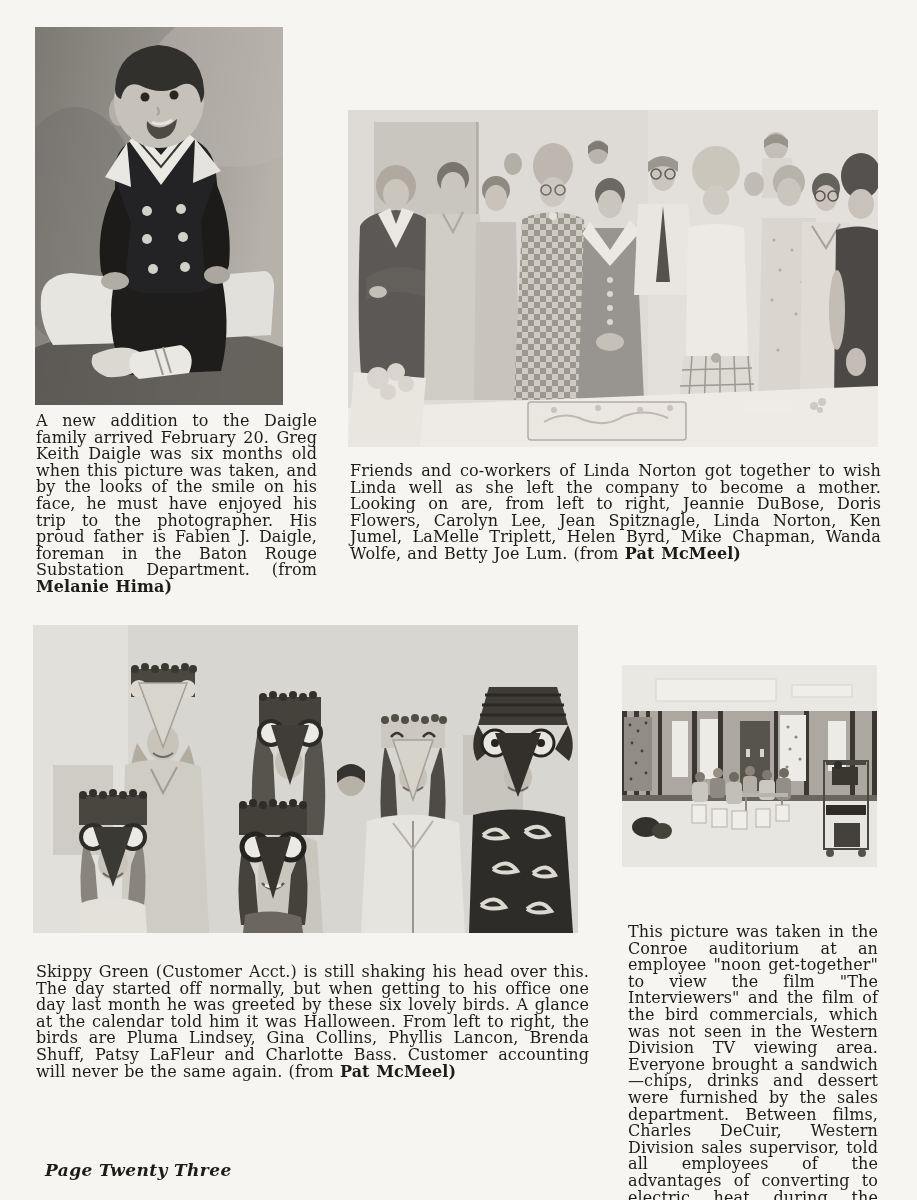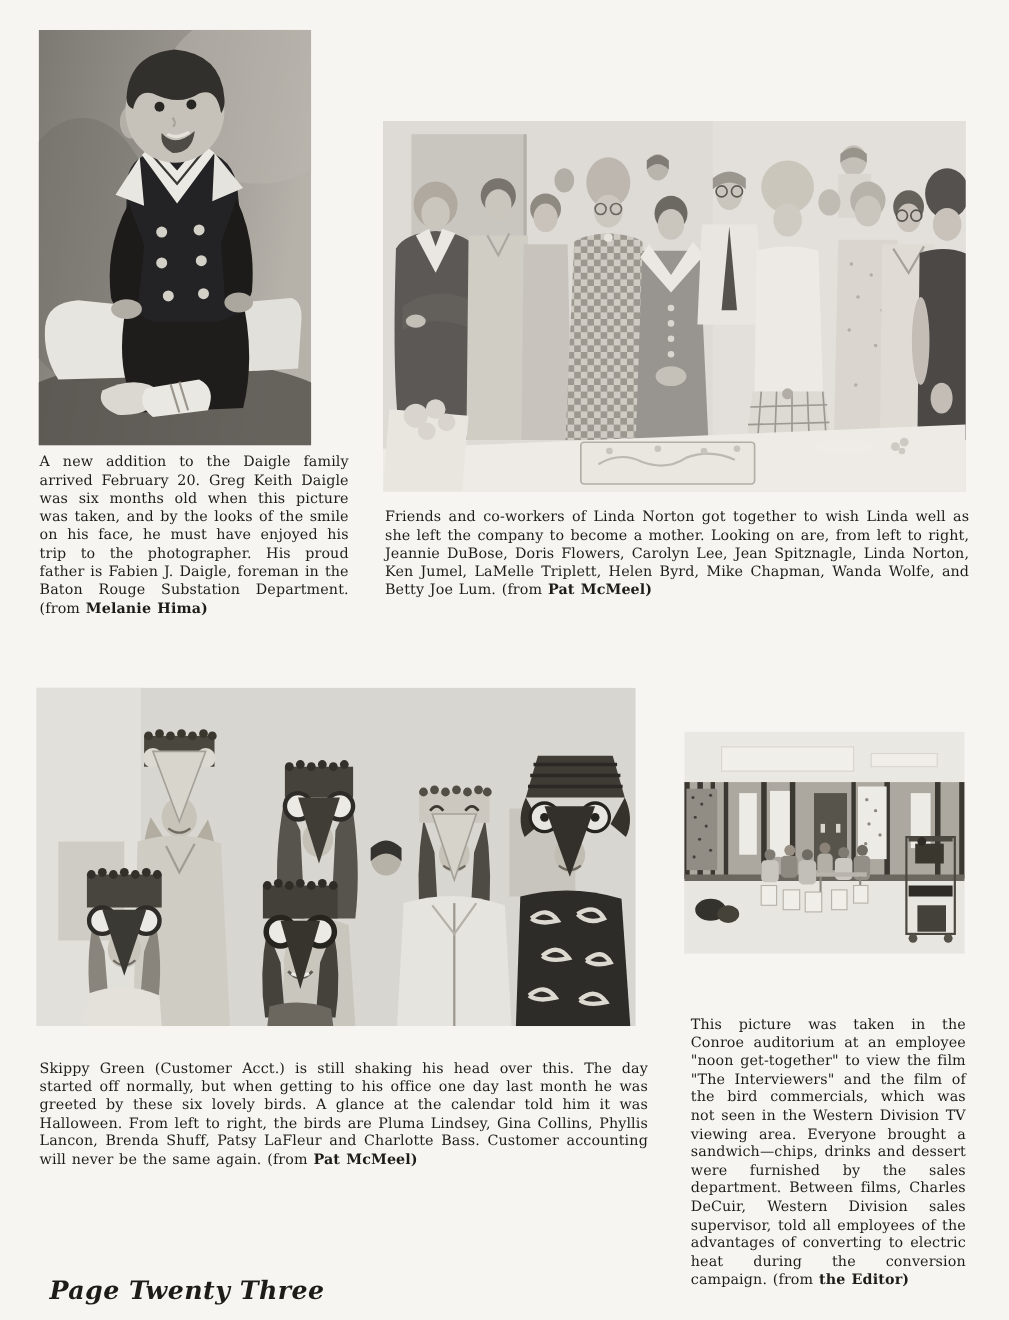--- a/index.html
+++ b/index.html
@@ -2,32 +2,32 @@
 <html><head>
 <meta charset="utf-8">
 <title>Page Twenty Three</title>
 <style>
   html,body{margin:0;padding:0;background:#f6f5f1;}
   .page{position:relative;width:917px;height:1200px;background:#f6f5f1;
         font-family:"DejaVu Serif", serif;color:#1d1c19;overflow:hidden;}
   figure{margin:0;padding:0;}
   .photo{position:absolute;overflow:hidden;}
   .photo svg{display:block;width:100%;height:100%;}
-  .caption{position:absolute;margin:0;text-align:justify;font-size:13px;
+  .caption{position:absolute;margin:0;text-align:justify;font-size:16px;
            line-height:16.6px;letter-spacing:.1px;word-spacing:1px;}
   .caption .credit{font-weight:bold;}
   .cap-daigle{left:36px;top:413px;width:281px;}
   .cap-party{left:350px;top:463px;width:531px;}
   .cap-birds{left:36px;top:964px;width:553px;}
   .cap-auditorium{left:628px;top:924px;width:250px;}
   .ph-baby{left:35px;top:27px;width:248px;height:378px;}
   .ph-party{left:348px;top:110px;width:530px;height:337px;}
   .ph-birds{left:33px;top:625px;width:545px;height:308px;}
   .ph-auditorium{left:622px;top:665px;width:255px;height:202px;}
-  .footer{position:absolute;left:45px;top:1160px;font-size:23px;
+  .footer{position:absolute;left:45px;top:1160px;font-size:17px;
           font-style:italic;font-weight:bold;letter-spacing:.4px;}
 </style>
 </head>
 <body>
 
 <div class="page">
 
   <figure class="photo ph-baby">
     <svg viewBox="0 0 248 378" preserveAspectRatio="none">
       <defs>

